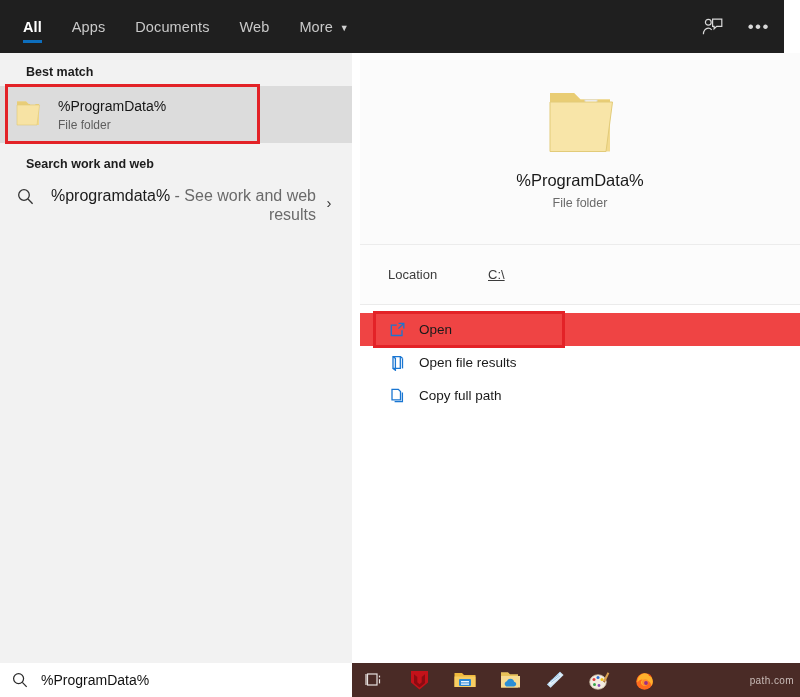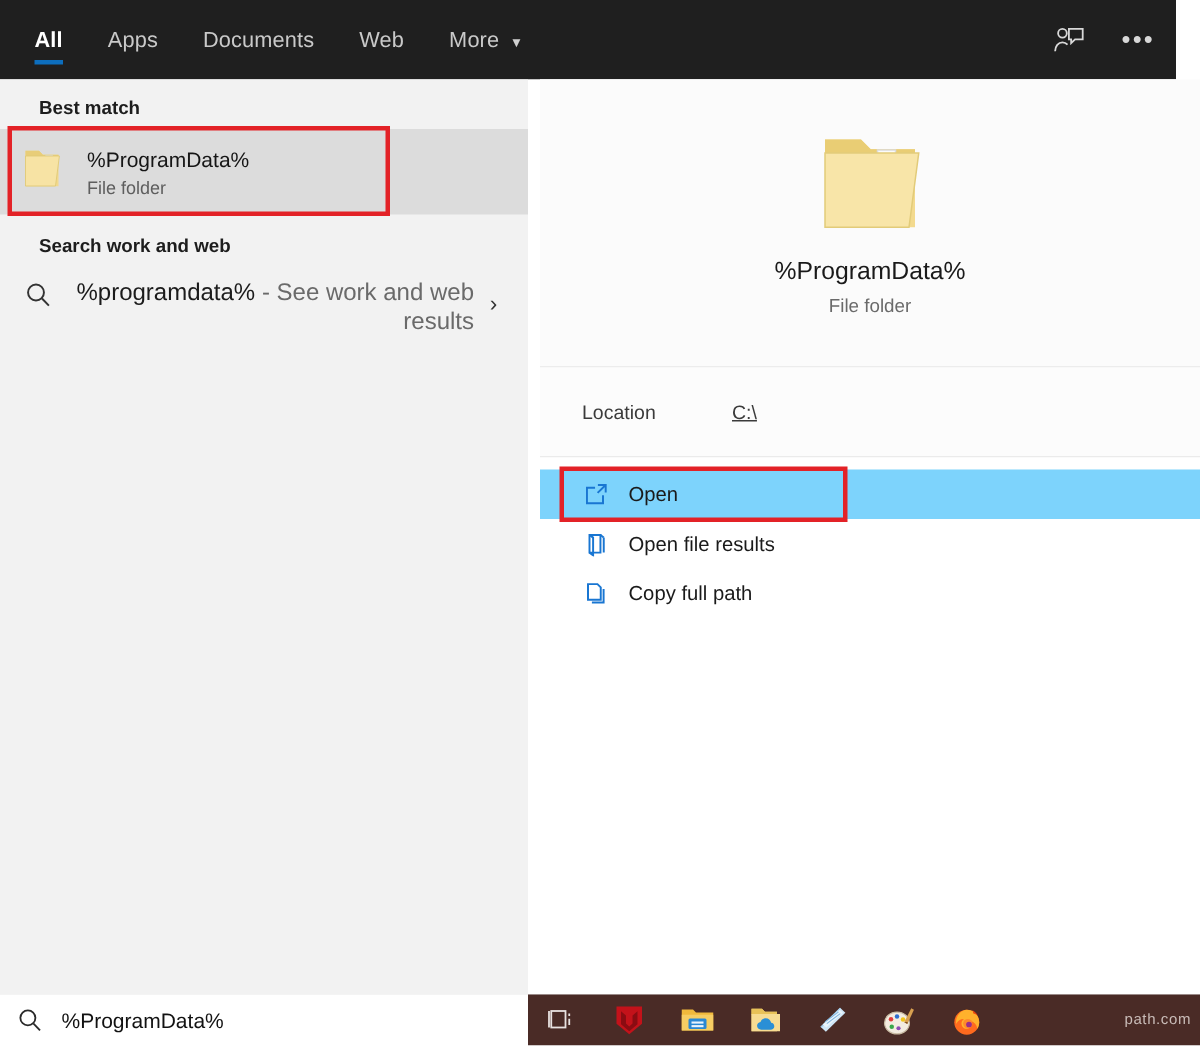--- a/index.html
+++ b/index.html
@@ -187,21 +187,21 @@
 
   .actions { padding-top: 8px; background: #ffffff; }
   .action {
     position: relative;
     display: flex;
     align-items: center;
     height: 33px;
     padding-left: 24px;
     cursor: default;
   }
-  .action.hot { background: #7dd3fc; }
+  .action.hot { background: #ef4444; }
   .action .ico {
     width: 26px; flex: 0 0 26px;
     display: flex; align-items: center; justify-content: center;
     color: #1976d2;
   }
   .action .lbl {
     font-size: 13.5px;
     color: #1a1a1a;
     margin-left: 9px;
   }

